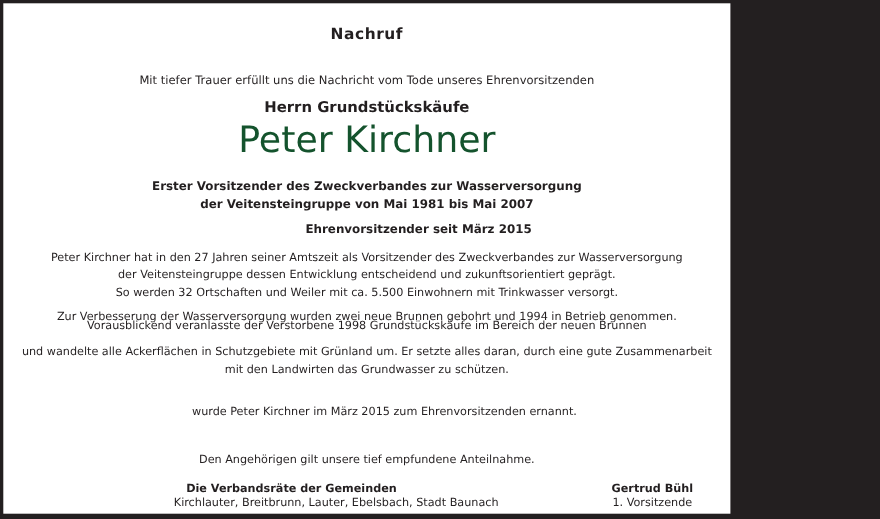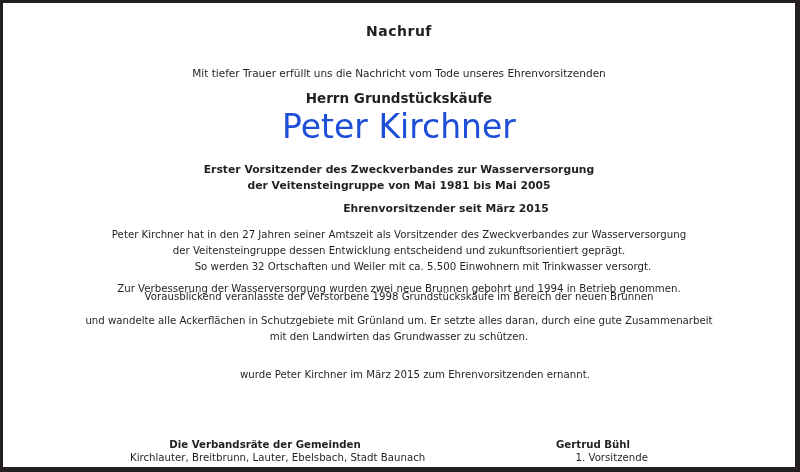--- a/index.html
+++ b/index.html
@@ -7,69 +7,70 @@
       width: 800px; height: 472px;
       background: #231f20;
       position: relative;
       overflow: hidden;
       font-family: "DejaVu Sans", "Liberation Sans", sans-serif;
       color: #231f20;
     }
     .page {
       position: absolute;
       left: 3px; top: 3px;
-      width: 792px; height: 464px;
+      width: 661px; height: 464px;
       background: #ffffff;
     }
     .line {
       position: absolute;
       left: 0; width: 100%;
       text-align: center;
       white-space: nowrap;
     }
     .title { font-weight: bold; font-size: 14px; letter-spacing: 0.5px; }
     .intro { font-size: 10.5px; font-weight: normal; }
     .honorific { font-weight: bold; font-size: 13.5px; }
-    .name { font-size: 33px; font-weight: normal; letter-spacing: 0px; color: #1d4ed8; }
+    .name { font-size: 33px; font-weight: normal; letter-spacing: 0px; color: #14532d; }
     .sub-bold { font-weight: bold; font-size: 10.8px; }
     .body { font-size: 10.2px; }
     .sig {
       position: absolute;
       text-align: center;
       white-space: nowrap;
       font-size: 10.2px;
     }
     .sig .b { font-weight: bold; }
   </style>
 </head>
 <body>
 
 <div class="page">
   <div class="line title" style="top:20px;">Nachruf</div>
   <div class="line intro" style="top:64px;">Mit tiefer Trauer erfüllt uns die Nachricht vom Tode unseres Ehrenvorsitzenden</div>
   <div class="line honorific" style="top:87px;">Herrn Grundstückskäufe</div>
   <div class="line name" style="top:104px;">Peter Kirchner</div>
 
   <div class="line sub-bold" style="top:160px;">Erster Vorsitzender des Zweckverbandes zur Wasserversorgung</div>
-  <div class="line sub-bold" style="top:176px;">der Veitensteingruppe von Mai 1981 bis Mai 2005</div>
+  <div class="line sub-bold" style="top:176px;">der Veitensteingruppe von Mai 1981 bis Mai 2007</div>
   <div class="line sub-bold" style="top:199px;padding-left:47px;">Ehrenvorsitzender seit März 2015</div>
 
   <div class="line body" style="top:226px;">Peter Kirchner hat in den 27 Jahren seiner Amtszeit als Vorsitzender des Zweckverbandes zur Wasserversorgung</div>
   <div class="line body" style="top:242px;">der Veitensteingruppe dessen Entwicklung entscheidend und zukunftsorientiert geprägt.</div>
-  <div class="line body" style="top:258px;padding-left:24px;">So werden 32 Ortschaften und Weiler mit ca. 5.500 Einwohnern mit Trinkwasser versorgt.</div>
+  <div class="line body" style="top:258px;">So werden 32 Ortschaften und Weiler mit ca. 5.500 Einwohnern mit Trinkwasser versorgt.</div>
 
   <div class="line body" style="top:280px;">Zur Verbesserung der Wasserversorgung wurden zwei neue Brunnen gebohrt und 1994 in Betrieb genommen.</div>
   <div class="line body" style="top:288px;">Vorausblickend veranlasste der Verstorbene 1998 Grundstückskäufe im Bereich der neuen Brunnen</div>
   <div class="line body" style="top:328px;">mit den Landwirten das Grundwasser zu schützen.</div>
   <div class="line body" style="top:312px;">und wandelte alle Ackerflächen in Schutzgebiete mit Grünland um. Er setzte alles daran, durch eine gute Zusammenarbeit</div>
 
   <div class="line body" style="top:366px;margin-left:16px;">wurde Peter Kirchner im März 2015 zum Ehrenvorsitzenden ernannt.</div>
 
+  <div class="line body" style="top:410px;">Den Angehörigen gilt unsere tief empfundene Anteilnahme.</div>
 
   <div class="sig" style="left:127px; width:270px; top:436px;">
     <div class="b">Die Verbandsräte der Gemeinden</div>
-    <div style="margin-top:2px;">Kirchlauter, Breitbrunn, Lauter, Ebelsbach, Stadt Baunach</div>
+    <div style="margin-top:2px;margin-left:28px;">Kirchlauter, Breitbrunn, Lauter, Ebelsbach, Stadt Baunach</div>
   </div>
   <div class="sig" style="left:535px; width:110px; top:436px;">
     <div class="b">Gertrud Bühl</div>
-    <div style="margin-top:2px;text-align:right;">1. Vorsitzende</div>
+    <div style="margin-top:2px;">1. Vorsitzende</div>
   </div>
 </div>
 
 </body></html>

